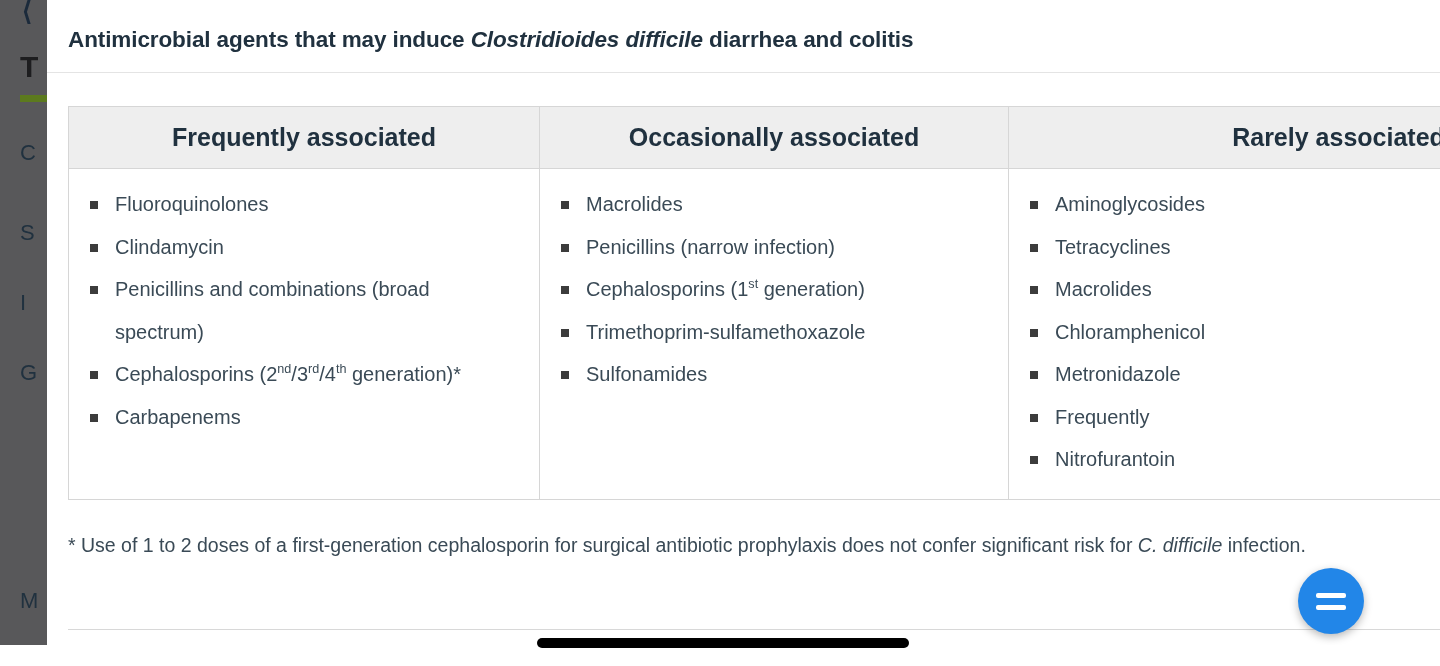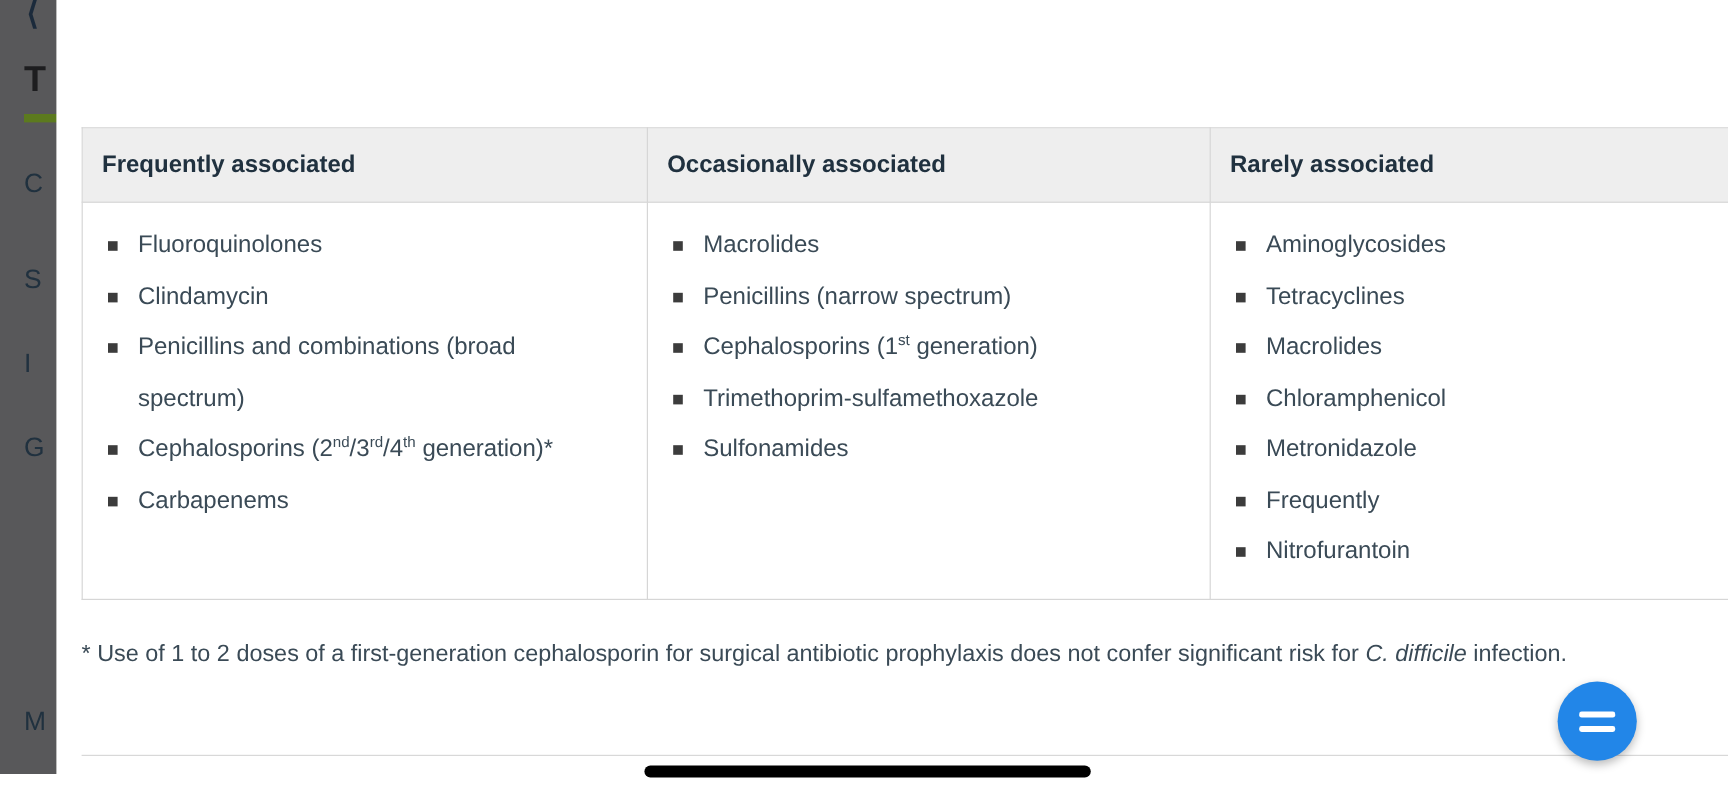--- a/index.html
+++ b/index.html
@@ -137,25 +137,25 @@
     background: #ffffff;
   }
 
   #agents-table col.c1 { width: 471px; }
   #agents-table col.c2 { width: 469px; }
   #agents-table col.c3 { width: 660px; }
 
   #agents-table th {
     background: #eeeeee;
     border: 1px solid #d6d6d6;
-    text-align: left;
+    text-align: center;
     vertical-align: middle;
     height: 62px;
     padding: 0 16px;
-    font-size: 20px;
+    font-size: 25px;
     font-weight: 700;
     color: #20313f;
     white-space: nowrap;
   }
 
   #agents-table td {
     border: 1px solid #d6d6d6;
     border-top: none;
     vertical-align: top;
     padding: 14px 16px 18px 16px;
@@ -277,20 +277,25 @@
     <span class="bg-nav-item" style="top: 140px;">C</span>
         <span class="bg-nav-item" style="top: 220px;">S</span>
         <span class="bg-nav-item" style="top: 290px;">I</span>
         <span class="bg-nav-item" style="top: 360px;">G</span>
         <span class="bg-nav-item" style="top: 588px;">M</span>
       </div>
   </div>
 
   <div id="modal">
 
+    <div id="modal-header">
+      <h1 id="modal-title">
+        <span>Antimicrobial agents that may induce </span><i>Clostridioides difficile</i><span> diarrhea and colitis</span>
+      </h1>
+    </div>
 
     <div id="modal-body">
 
       <table id="agents-table">
         <colgroup>
           <col class="c1">
             <col class="c2">
             <col class="c3">
         </colgroup>
         <thead>
@@ -309,21 +314,21 @@
                 <li><span>Clindamycin</span></li>
                 <li><span>Penicillins and combinations (broad spectrum)</span></li>
                 <li><span>Cephalosporins (2</span><sup>nd</sup><span>/3</span><sup>rd</sup><span>/4</span><sup>th</sup><span> generation)*</span></li>
                 <li><span>Carbapenems</span></li>
               </ul>
             </td>
 
             <td>
               <ul>
                 <li><span>Macrolides</span></li>
-                <li><span>Penicillins (narrow spectrum)</span></li>
+                <li><span>Penicillins (narrow infection)</span></li>
                 <li><span>Cephalosporins (1</span><sup>st</sup><span> generation)</span></li>
                 <li><span>Trimethoprim-sulfamethoxazole</span></li>
                 <li><span>Sulfonamides</span></li>
               </ul>
             </td>
 
             <td>
               <ul>
                 <li><span>Aminoglycosides</span></li>
                 <li><span>Tetracyclines</span></li>

